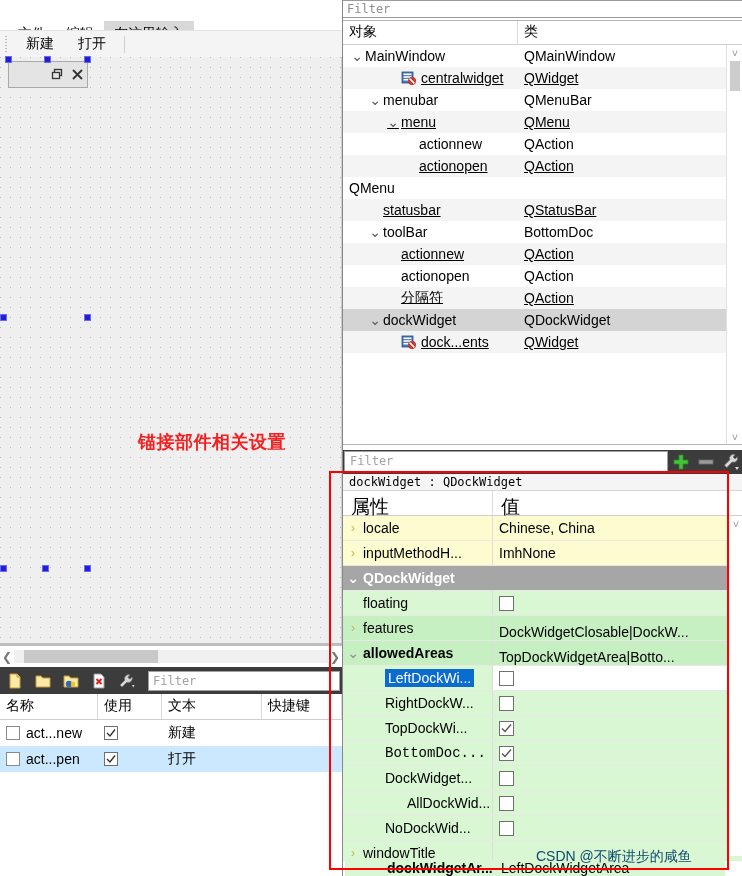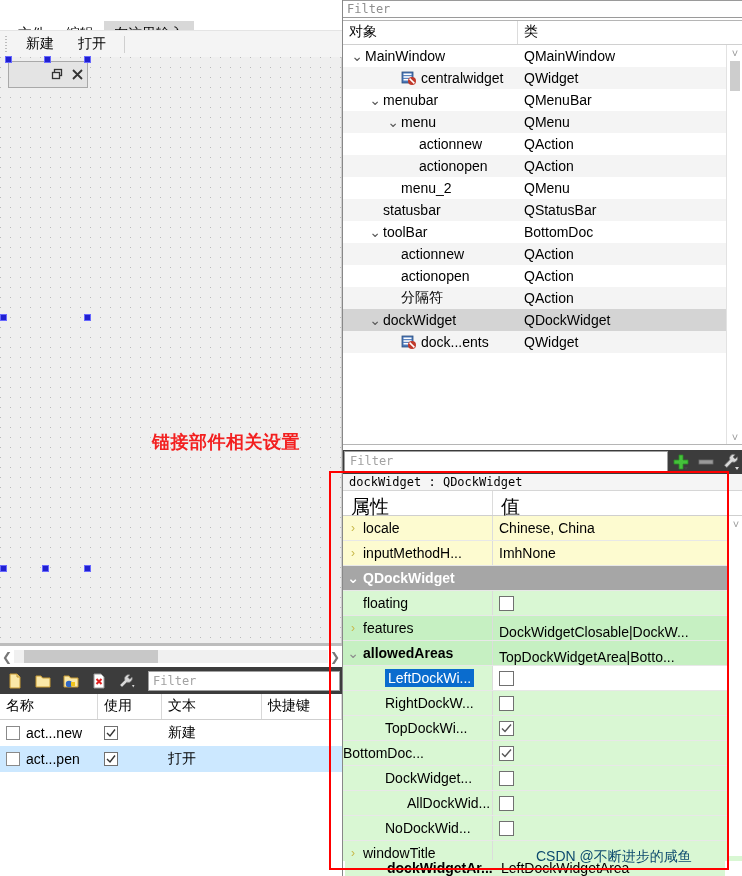--- a/index.html
+++ b/index.html
@@ -62,21 +62,20 @@
   .dockw-btn svg { display: block; }
   .handle {
     position: absolute; width: 7px; height: 7px;
     background: #2020d0; border: 1px solid #6868ff;
   }
   .red-label {
     position: absolute; left: 140px; top: 430px;
     color: #f22020; font-weight: bold; font-size: 18px;
     letter-spacing: 0.5px; white-space: nowrap;
     text-shadow: 0 0 1px rgba(255,255,255,0.6);
-    margin-left: 14px;
   }
 
   
   .left-splitter {
     position: absolute; left: 0; top: 646px; width: 342px; height: 21px;
     background: #ffffff; display: flex; align-items: center;
   }
   .ls-arrow { width: 14px; text-align: center; color: #777; font-size: 12px; font-weight: bold; }
   .ls-track { flex: 1; height: 13px; background: #f0f0f0; position: relative; }
   .ls-thumb { position: absolute; left: 10px; top: 0; width: 134px; height: 13px; background: #c8c8c8; }
@@ -132,21 +131,21 @@
   }
   .oi-wrap {
     position: absolute; left: 0; top: 20px; width: 400px; height: 425px;
     border: 1px solid #b5b5b5; border-left: none; background: #fff; overflow: hidden;
   }
   .oi-head { display: flex; height: 24px; border-bottom: 1px solid #d0d0d0; background: #fff; }
   .oi-head div { font-size: 14px; padding: 2px 6px; color: #000; }
   .oi-col1 { width: 175px; border-right: 1px solid #dcdcdc; }
   .oi-col2 { flex: 1; }
   .oi-row { display: flex; height: 22px; align-items: center; font-size: 14px; color: #000; }
-  .oi-row.alt { background: #f4f4f4; }
+  .oi-row.alt { background: #f4f4f4; text-decoration: underline; }
   .oi-row.selrow { background: #d4d4d4; }
   .oi-c1 { width: 175px; display: flex; align-items: center; height: 22px; }
   .oi-c2 { flex: 1; padding-left: 6px; }
   .oi-arrow { width: 16px; text-align: center; color: #5a5a5a; font-size: 11px; flex: none; }
   .oi-icon { width: 16px; height: 14px; flex: none; margin-right: 4px; position: relative; }
   .oi-scroll {
     position: absolute; right: 0; top: 24px; width: 16px; height: 400px;
     background: #fff; border-left: 1px solid #e2e2e2;
   }
   .sb-arrow {
@@ -414,24 +413,20 @@
             <div class="oi-c2">QAction</div>
           </div>
           <div class="oi-row alt">
             <div class="oi-c1" style="padding-left: 60px;">
               <span class="oi-arrow"></span>
               <span>actionopen</span>
             </div>
             <div class="oi-c2">QAction</div>
           </div>
           <div class="oi-row">
-            <div class="oi-c1" style="padding-left: 42px;">
-              <span class="oi-arrow"></span>
-              <span>menu_2</span>
-            </div>
             <div class="oi-c2">QMenu</div>
           </div>
           <div class="oi-row alt">
             <div class="oi-c1" style="padding-left: 24px;">
               <span class="oi-arrow"></span>
               <span>statusbar</span>
             </div>
             <div class="oi-c2">QStatusBar</div>
           </div>
           <div class="oi-row">
@@ -588,21 +583,21 @@
             <div class="pe-v">
               <span class="cbx" style="width: 15px; height: 15px;">
                 <svg width="11" height="11" viewBox="0 0 11 11">
                   <path d="M1 5.5 L4 8.5 L10 1.5" stroke="#555" stroke-width="1.4" fill="none"></path>
                 </svg>
               </span>
             </div>
           </div>
           <div class="pe-row r-greenlt">
             <div class="pe-k">
-              <span style="">BottomDoc...</span>
+              <span style="margin-left: 42px; font-family: Liberation Mono, monospace;">BottomDoc...</span>
             </div>
             <div class="pe-v">
               <span class="cbx" style="width: 15px; height: 15px;">
                 <svg width="11" height="11" viewBox="0 0 11 11">
                   <path d="M1 5.5 L4 8.5 L10 1.5" stroke="#555" stroke-width="1.4" fill="none"></path>
                 </svg>
               </span>
             </div>
           </div>
           <div class="pe-row r-greenlt">

